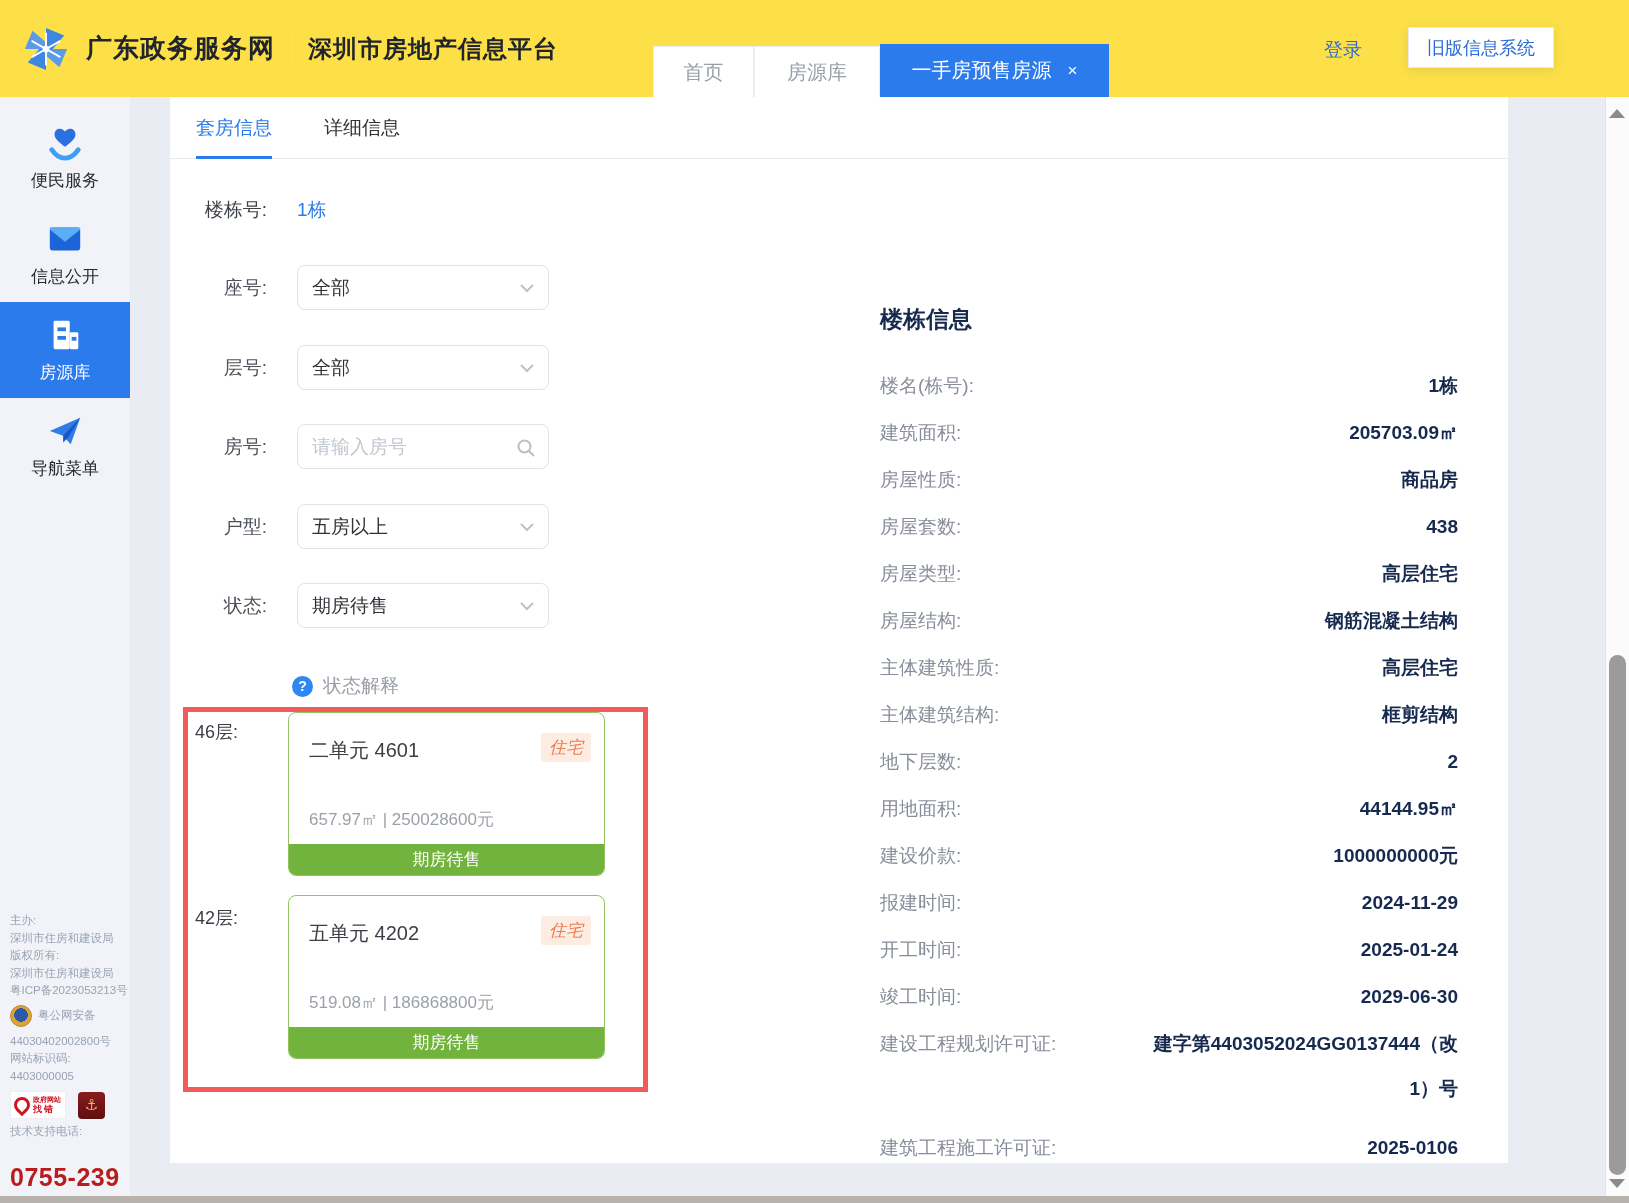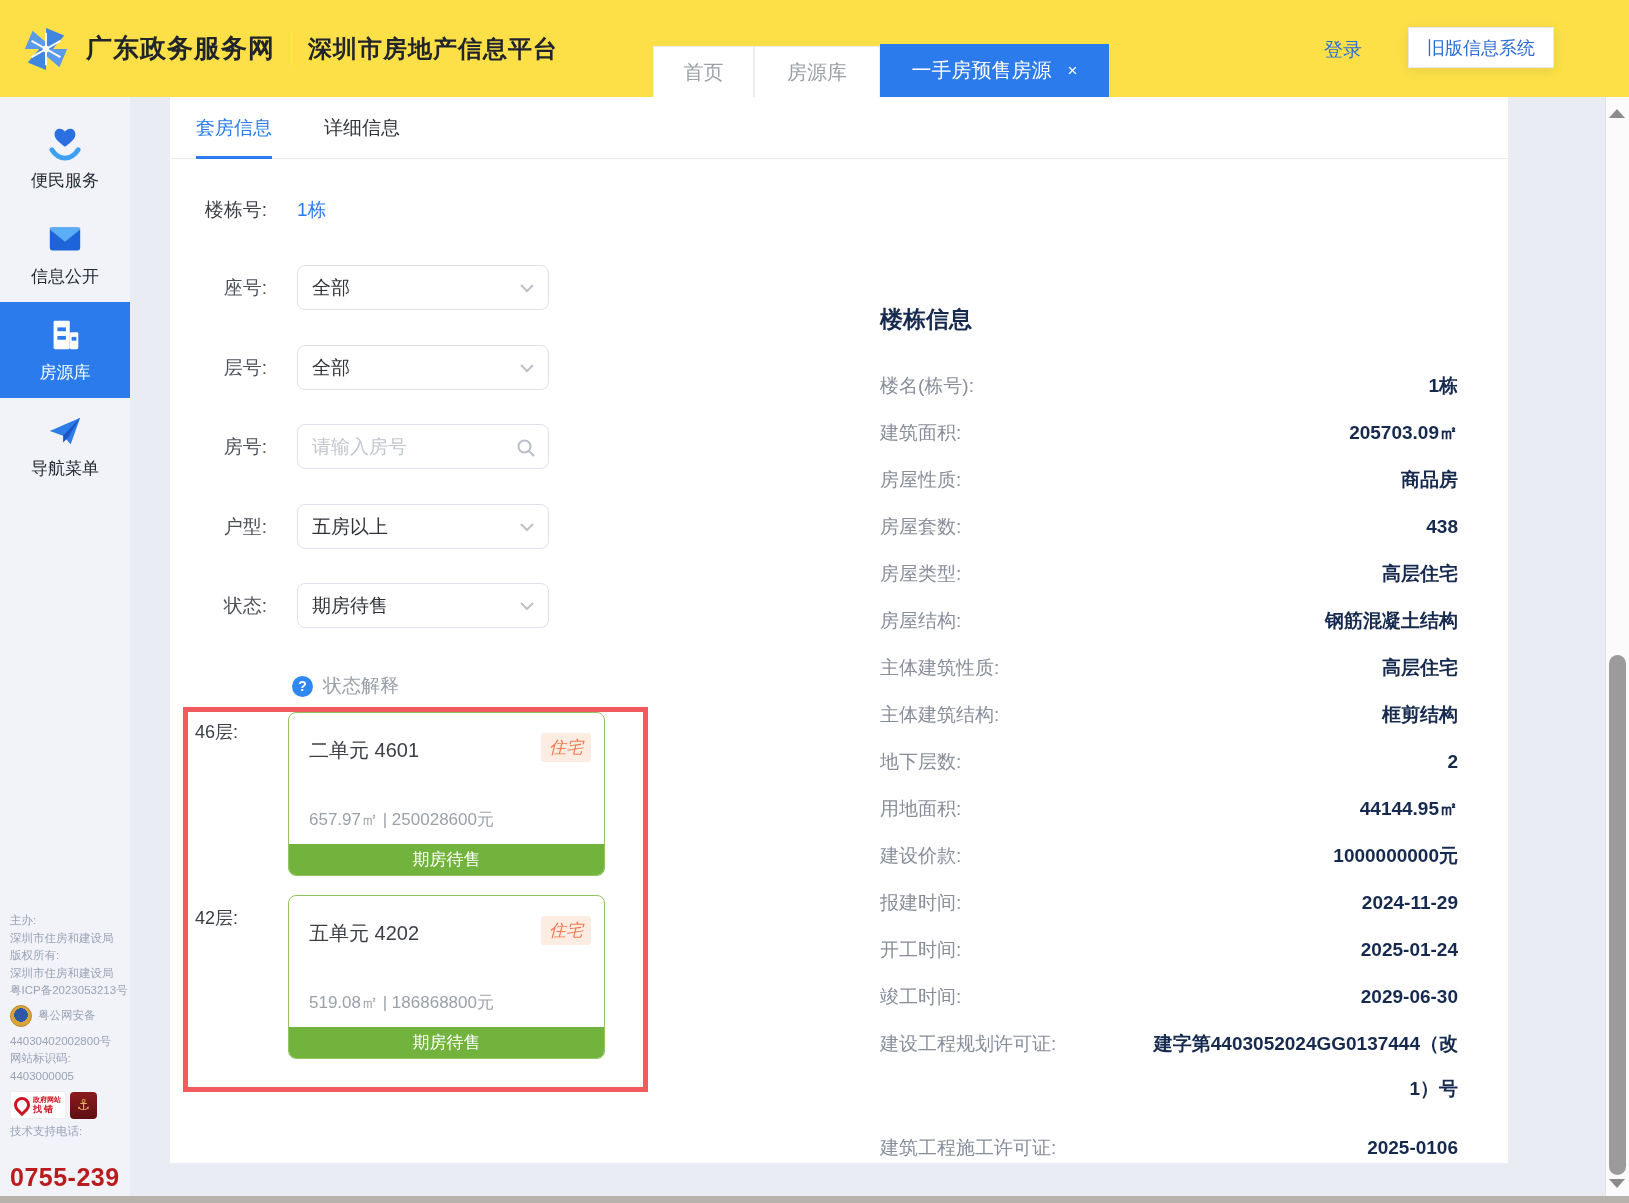--- a/index.html
+++ b/index.html
@@ -22,21 +22,21 @@
   .legacy-btn { position:absolute; left:1408px; top:27px; width:146px; height:41px; background:#fff; border:1px solid #e7eaf2; box-shadow:0 2px 10px rgba(31,56,88,.12); color:#2b6bd8; font-size:18px; display:flex; align-items:center; justify-content:center; cursor:pointer; }
 
   
   .sidebar { position:absolute; left:0; top:97px; width:130px; height:1106px; background:#f1f3f8; z-index:5; }
   .side-items { padding-top:13px; }
   .side-item { height:96px; display:flex; flex-direction:column; align-items:center; justify-content:center; gap:7px; font-size:17px; color:#262b34; cursor:pointer; }
   .side-item.active { background:#2b7bed; color:#fff; }
   .side-footer { position:absolute; left:10px; top:815px; width:118px; font-size:11.5px; color:#9aa3b5; line-height:17.5px; }
   .sf-badge-row { display:flex; align-items:center; gap:6px; margin:5px 0 6px 0;text-align:center; }
   .emblem { width:22px; height:22px; border-radius:50%; background:radial-gradient(circle at 50% 45%, #2c58a6 0 45%, #d8a43c 46% 100%); border:1px solid #b9882c; }
-  .sf-badges { display:flex; align-items:center; gap:4px; margin:6px 0 4px 0; }
+  .sf-badges { display:flex; align-items:center; gap:12px; margin:6px 0 4px 0; }
   .err-badge { width:56px; height:28px; background:#fff; border:1px solid #eee; display:flex; align-items:center; gap:3px; padding:2px 3px; }
   .err-glyph { width:16px; height:16px; border:3px solid #cf1322; border-radius:50% 50% 50% 0; transform:rotate(-45deg); }
   .err-text { display:flex; flex-direction:column; color:#cf1322; font-weight:bold; }
   .err-text .l1 { font-size:7px; line-height:8px; }
   .err-text .l2 { font-size:9px; line-height:10px; letter-spacing:2px; }
   .gold-badge { width:27px; height:27px; background:linear-gradient(180deg,#8a1b1e,#5e0f12); border-radius:4px; color:#e3b25a; font-size:15px; display:flex; align-items:center; justify-content:center; }
   .support-label { margin-top:2px; }
   .phone { font-size:25px; line-height:30px; font-weight:bold; color:#b91c1c; margin-top:21px; letter-spacing:.5px; }
 
   

